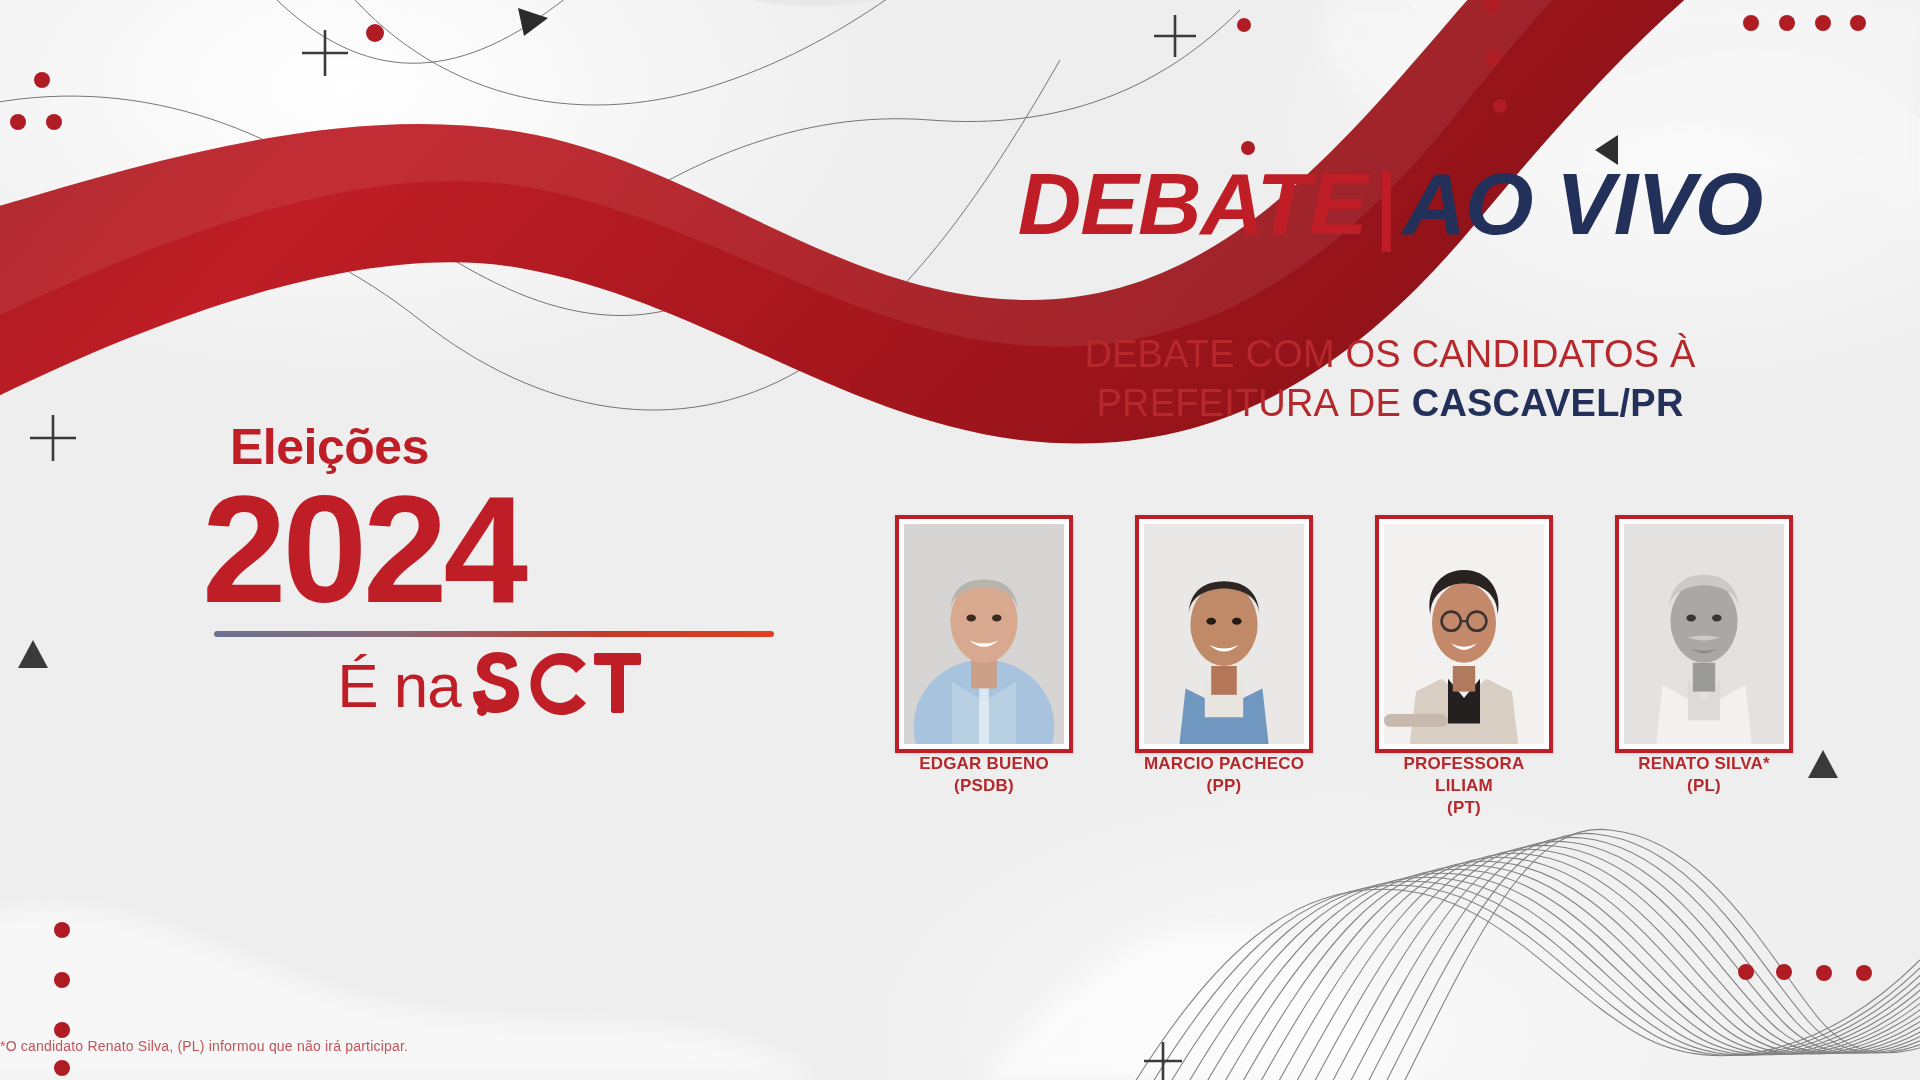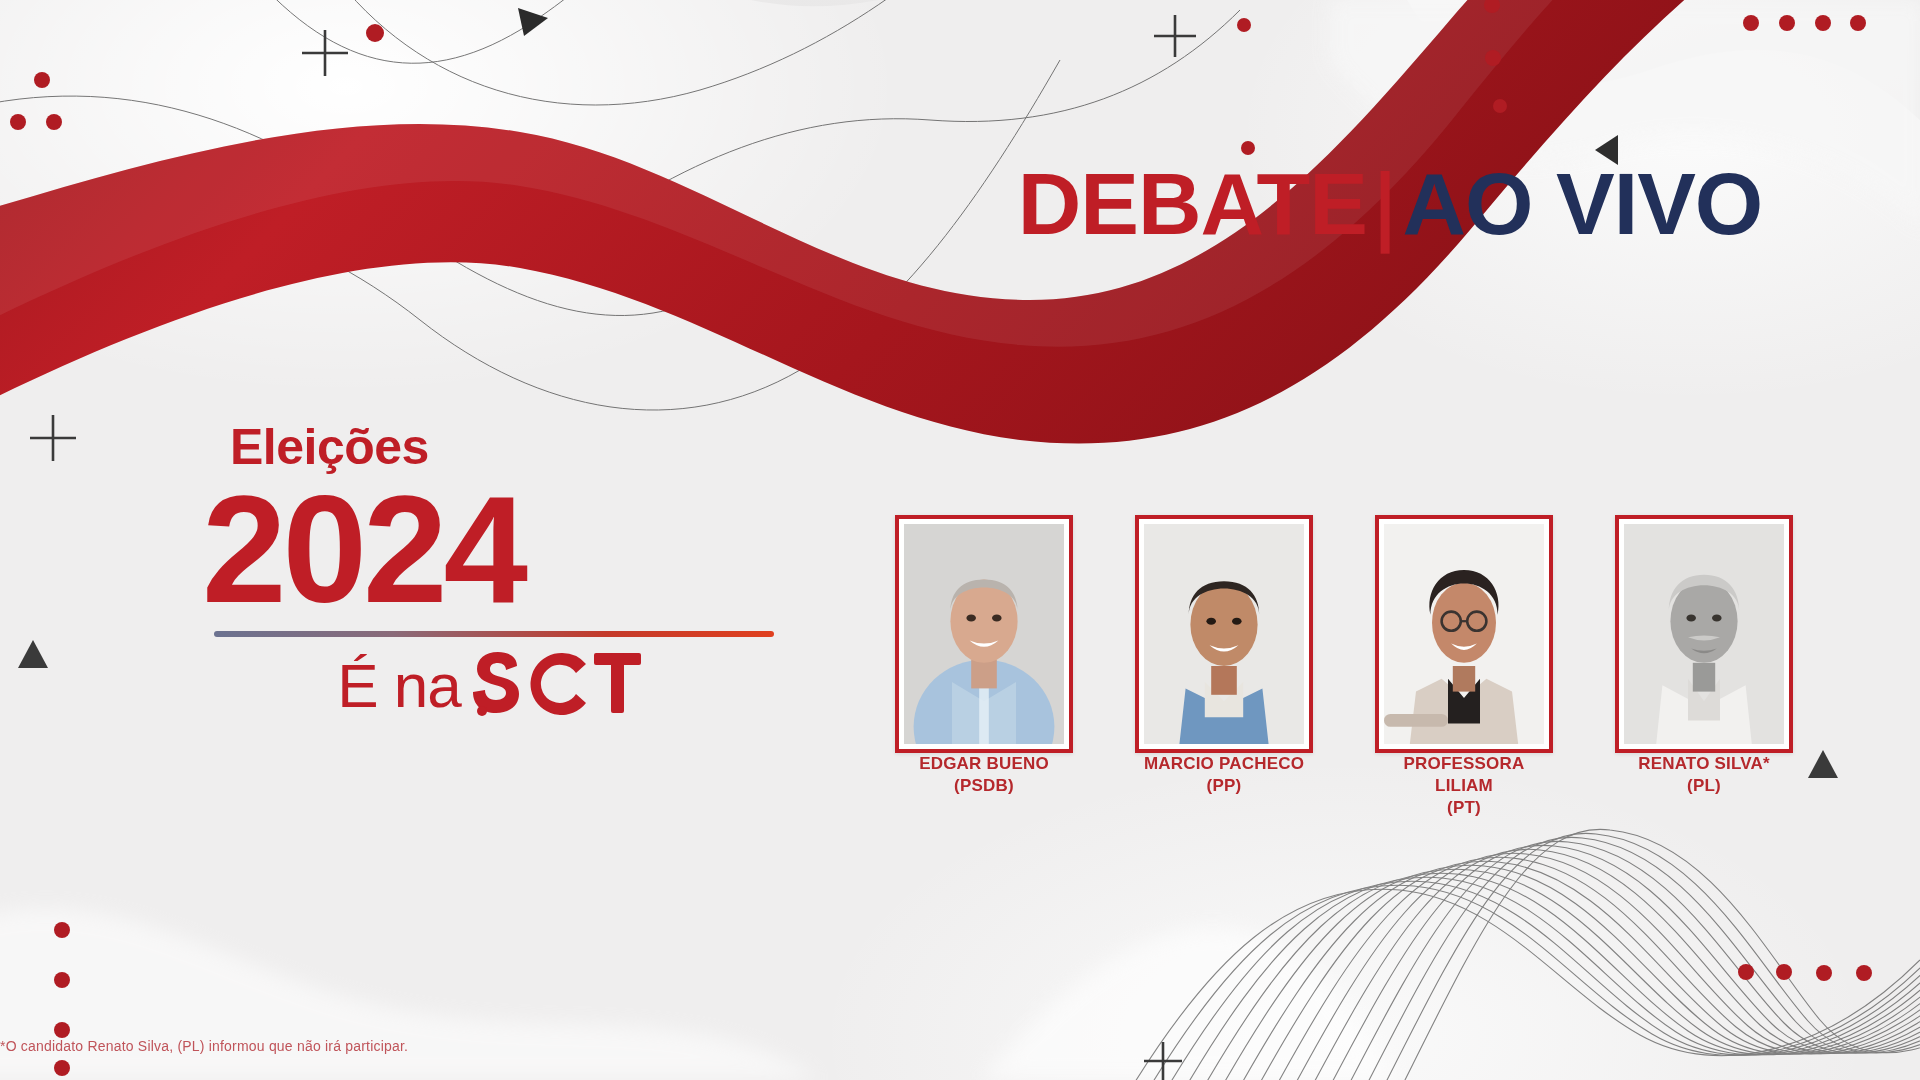--- a/index.html
+++ b/index.html
@@ -23,20 +23,21 @@
   }
 
   .bg-svg { position:absolute; inset:0; width:1920px; height:1080px; pointer-events:none; }
 
   
   .headline-block {
     position:absolute;
     left:930px; top:160px;
     width:920px;
     text-align:center;
+    font-style:italic;
   }
   .headline {
     font-size:88px;
     font-weight:bold;
     letter-spacing:-1px;
     line-height:1.0;
     white-space:nowrap;
   }
   .headline .debate { color:#bf1e26; }
   .headline .pipe {
@@ -262,20 +263,24 @@
       <circle cx="1864" cy="973" r="8"></circle>
     </g>
   </svg>
 
   <div class="headline-block">
     <div class="headline">
       <span class="debate">DEBATE</span><span class="pipe">|</span><span class="aovivo">AO VIVO</span>
     </div>
   </div>
 
+  <div class="subtitle">
+    <div>DEBATE COM OS CANDIDATOS À</div>
+    <div><span>PREFEITURA DE </span><span class="city">CASCAVEL/PR</span></div>
+  </div>
 
   <div class="eleicoes-block">
     <div class="eleicoes-word">Eleições</div>
     <div class="year">2024</div>
     <div class="divider"></div>
     <div class="ena-row">
       <span class="ena">É na</span>
 
       <svg class="sot-logo" width="170" height="66" viewBox="0 0 170 66">
         <g fill="#bf1e26">

